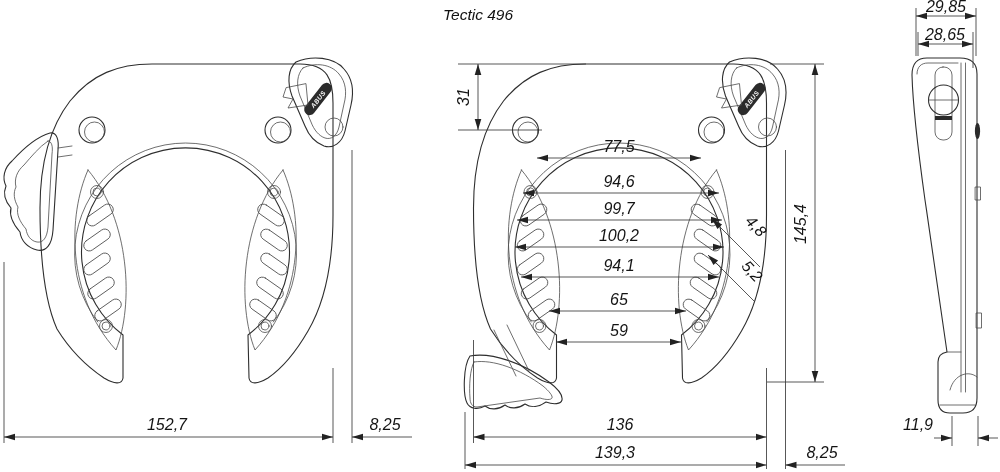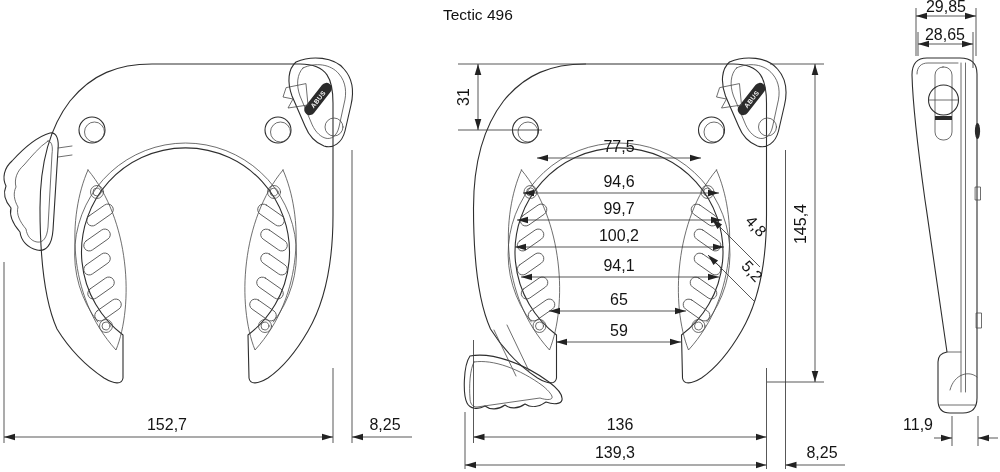--- a/index.html
+++ b/index.html
@@ -1,17 +1,17 @@
 <!DOCTYPE html>
 <html><head>
 <meta charset="utf-8">
 <style>
   html,body{margin:0;padding:0;background:#ffffff;}
   .stage{position:relative;width:1000px;height:472px;background:#ffffff;overflow:hidden;
-         font-family:"Liberation Sans", sans-serif;}
+         font-family:"Liberation Sans", sans-serif;font-style:italic;}
   svg{position:absolute;top:0;left:0;}
   .ln   {fill:none;stroke:#2e2e2e;stroke-width:1.1;stroke-linejoin:round;stroke-linecap:round;}
   .ln2  {fill:none;stroke:#4a4a4a;stroke-width:0.8;stroke-linejoin:round;stroke-linecap:round;}
   .dim  {fill:none;stroke:#3a3a3a;stroke-width:0.85;}
   .dimtxt{font-family:"Liberation Sans",sans-serif;font-size:16px;fill:#141414;}
   .titletxt{font-family:"Liberation Sans",sans-serif;font-size:15.5px;fill:#111111;}
   .logotxt{font-family:"Liberation Sans",sans-serif;font-size:6.5px;fill:#f5f5f5;letter-spacing:.4px;font-weight:bold;}
   .darkfill{fill:#2b2b2b;stroke:none;}
 </style>
 </head>

